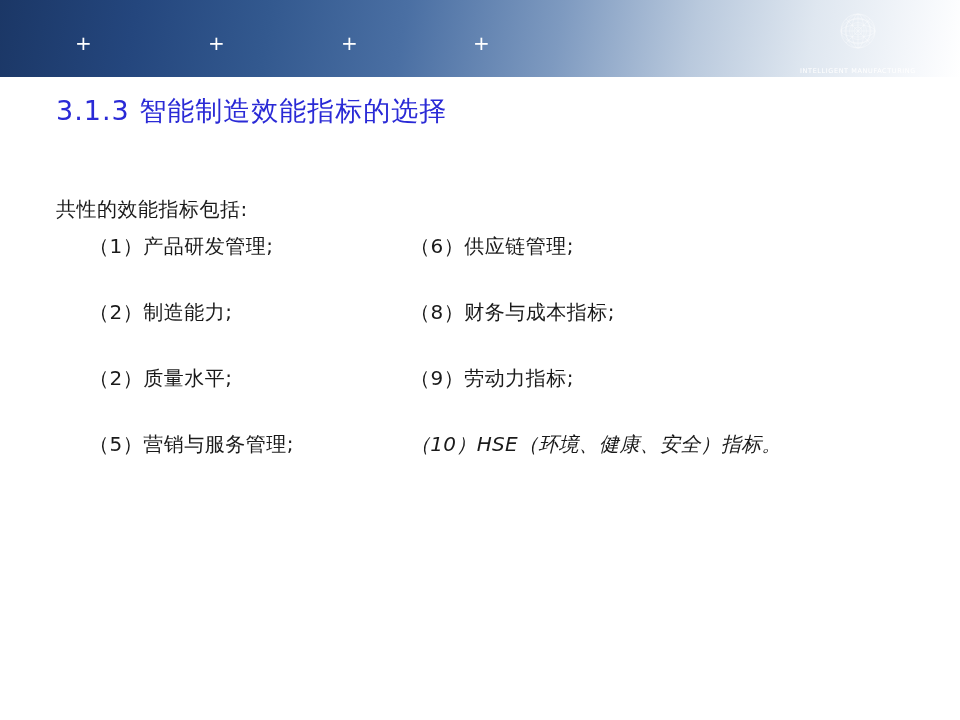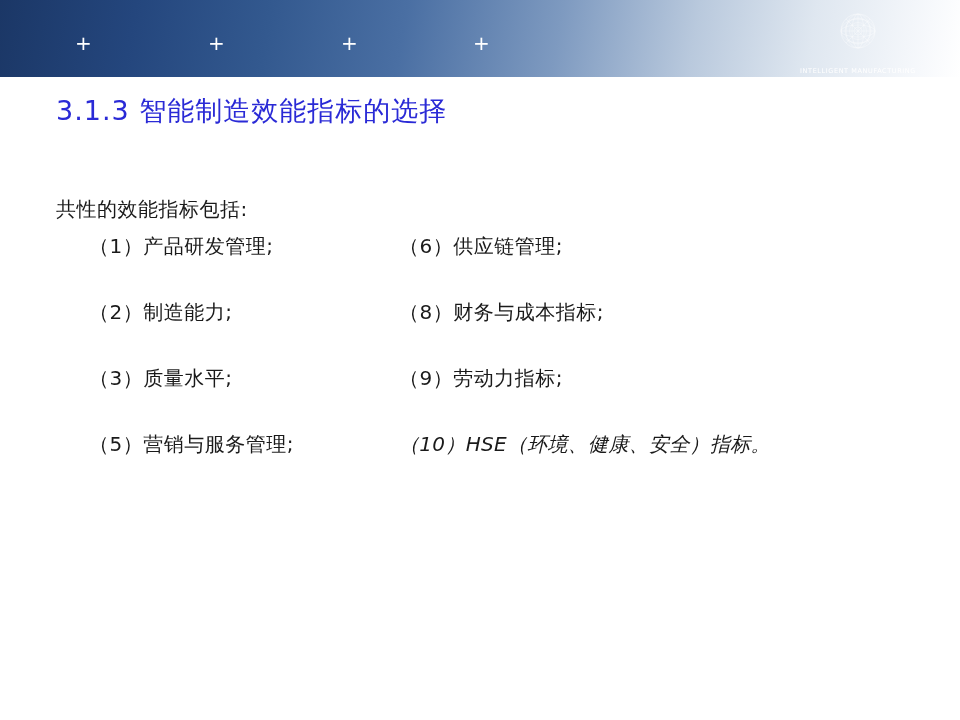--- a/index.html
+++ b/index.html
@@ -98,21 +98,21 @@
     white-space: nowrap;
     margin-top: 30px;
   }
 
   .col {
     position: absolute;
     top: 232px;
     margin-left: 21px;
   }
   .col-left { left: 68px; }
-  .col-right { left: 378px; }
+  .col-right { left: 389px; }
 
   .bullet {
     font-size: 20px;
     color: #1a1a1a;
     letter-spacing: 0.5px;
     white-space: nowrap;
     height: 66px;
     line-height: 28px;
   }
   .col-right .bullet.wide {
@@ -152,21 +152,21 @@
     </div>
   </div>
 
   <div class="slide-title">3.1.3 智能制造效能指标的选择</div>
 
   <div class="intro-line">共性的效能指标包括:</div>
 
   <div class="col col-left">
     <div class="bullet">（1）产品研发管理;</div>
     <div class="bullet">（2）制造能力;</div>
-    <div class="bullet">（3）质量水平;</div>
+    <div class="bullet">（2）质量水平;</div>
     <div class="bullet">（5）营销与服务管理;</div>
   </div>
 
   <div class="col col-right">
     <div class="bullet">（6）供应链管理;</div>
     <div class="bullet">（8）财务与成本指标;</div>
     <div class="bullet">（9）劳动力指标;</div>
     <div class="bullet wide">（10）HSE（环境、健康、安全）指标。</div>
   </div>
 

